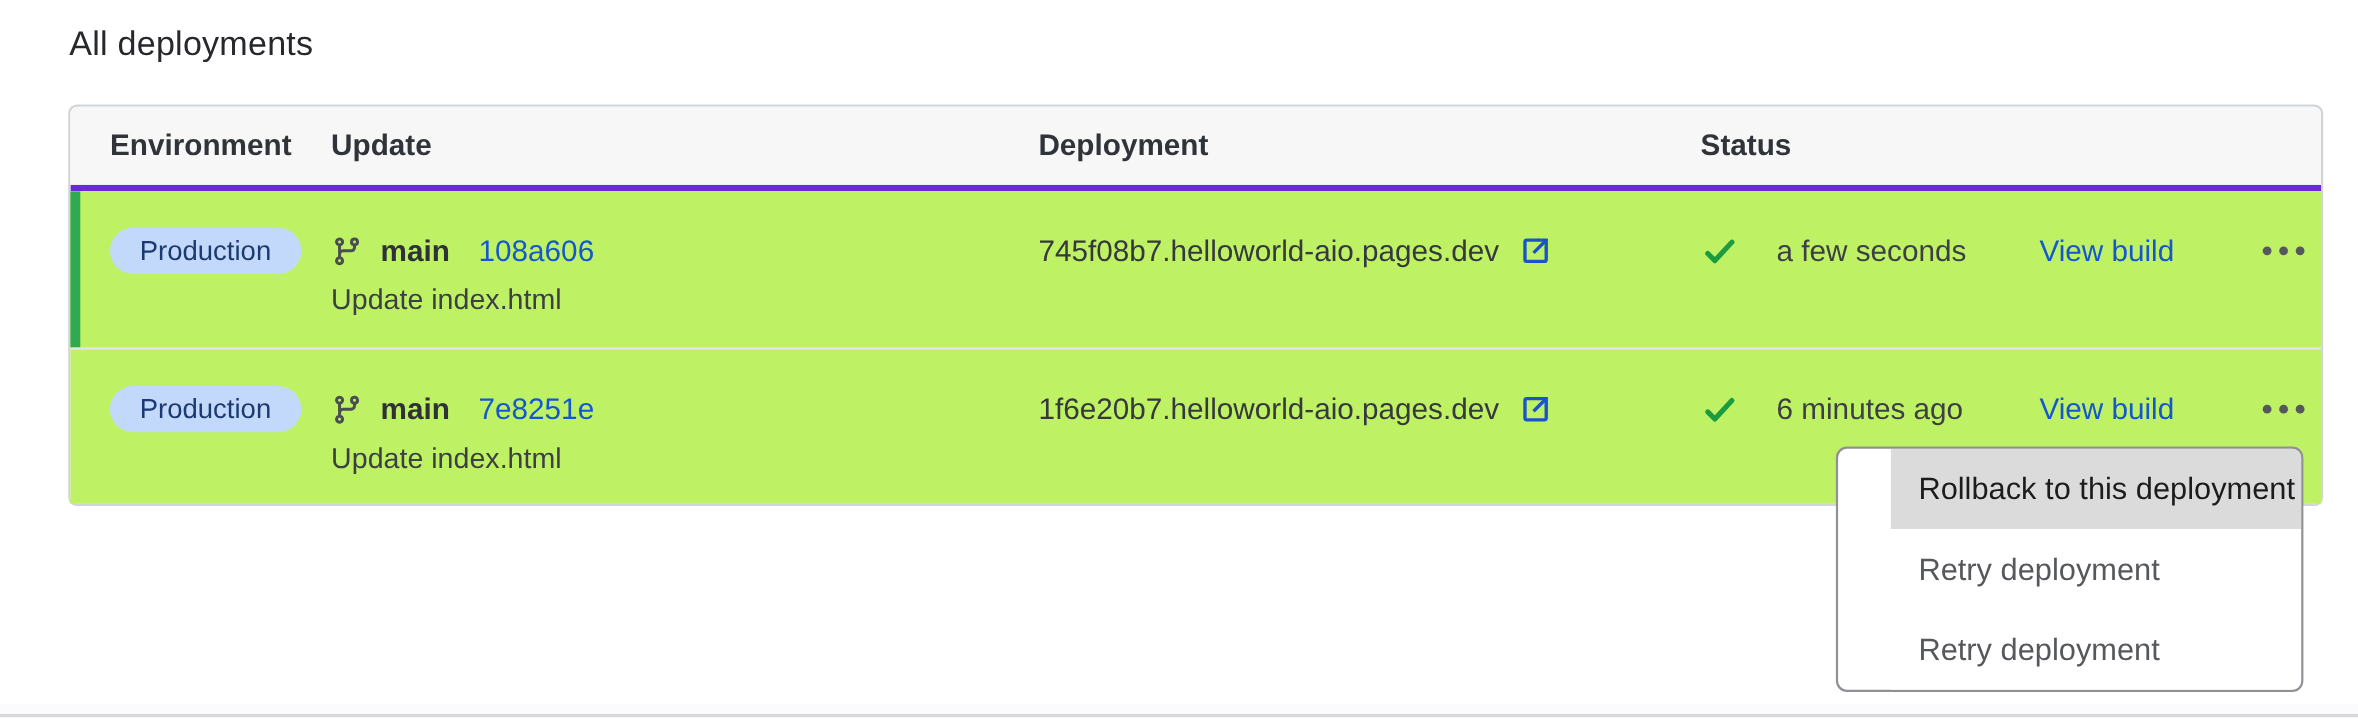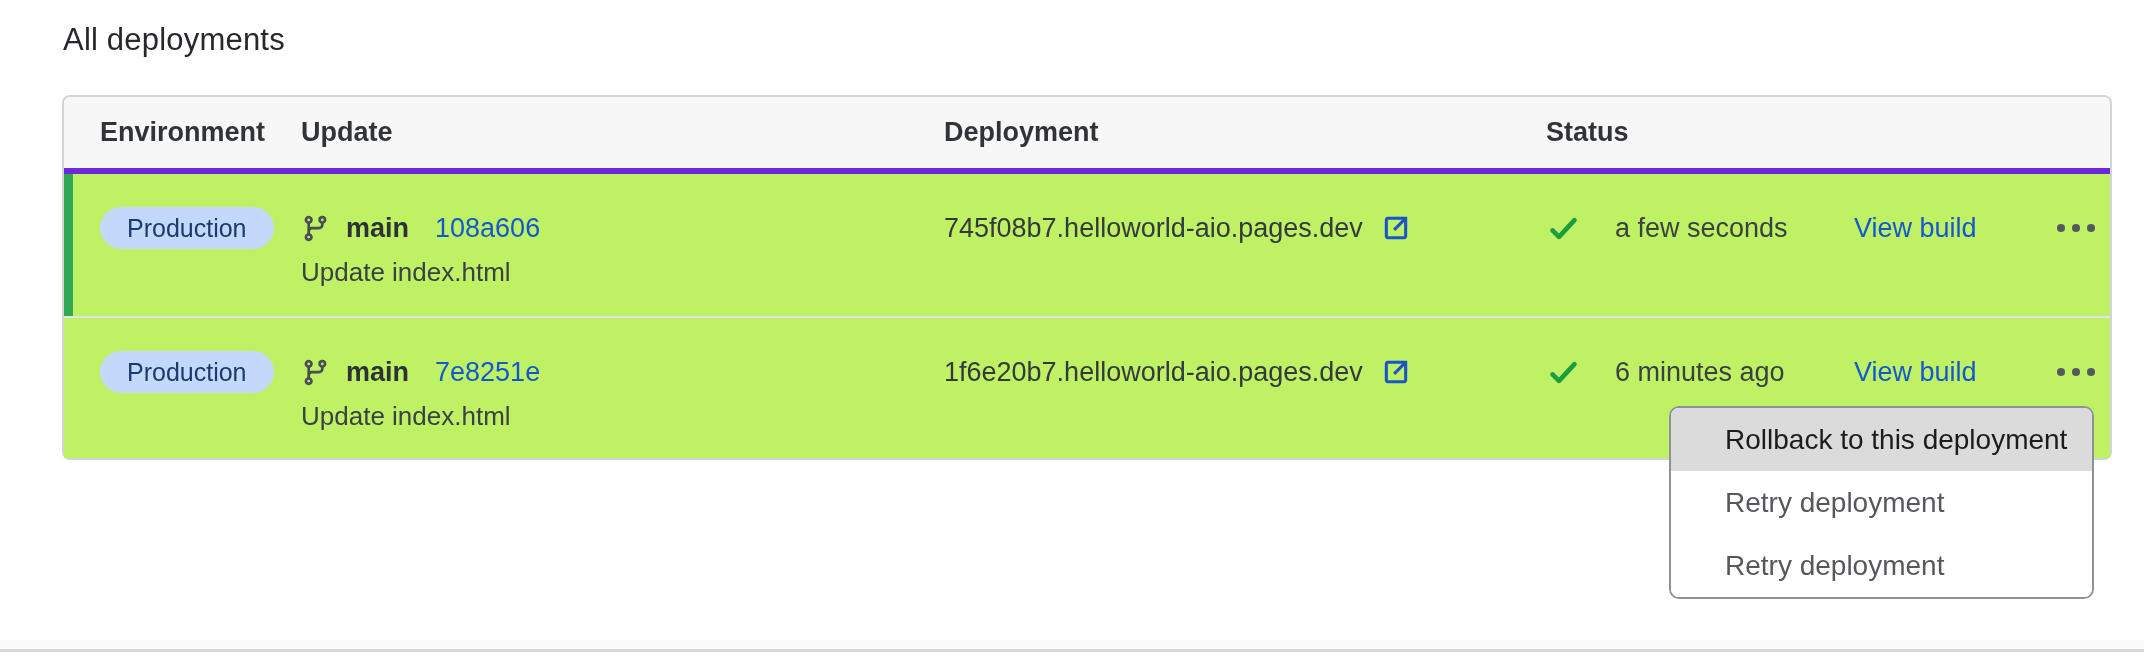--- a/index.html
+++ b/index.html
@@ -60,22 +60,22 @@
   .view-cell{padding-left:8px;}
   .view-build-link{font-size:27px;color:var(--link);text-decoration:none;cursor:pointer;}
 
   .actions-cell{display:flex;justify-content:center;}
   .dots-btn{background:none;border:none;display:flex;gap:7px;align-items:center;
     height:44px;cursor:pointer;padding:0 6px;}
   .dot{width:8px;height:8px;border-radius:50%;background:#55585c;}
 
   .menu{position:absolute;left:1669px;top:406px;width:425px;background:#fff;
     border:2px solid var(--menu-border);border-radius:10px;overflow:hidden;z-index:10;}
-  .menu-item{height:63px;display:flex;align-items:center;padding-left:54px;
-    font-size:28px;color:var(--text-muted);cursor:pointer;background:#fff;}
+  .menu-item{height:73px;display:flex;align-items:center;padding-left:25px;
+    font-size:28px;color:var(--text-muted);cursor:pointer;background:#fff;margin-left:48px;}
   .menu-item.highlighted{background:var(--menu-highlight);color:#1c1c1e;}
 
   .bottom-strip{position:absolute;left:0;right:0;top:640px;height:12px;
     background:#fbfbfc;border-bottom:3px solid #d8d8da;}
 </style>
 </head>
 <body>
 
 <div class="page-title">All deployments</div>
 

